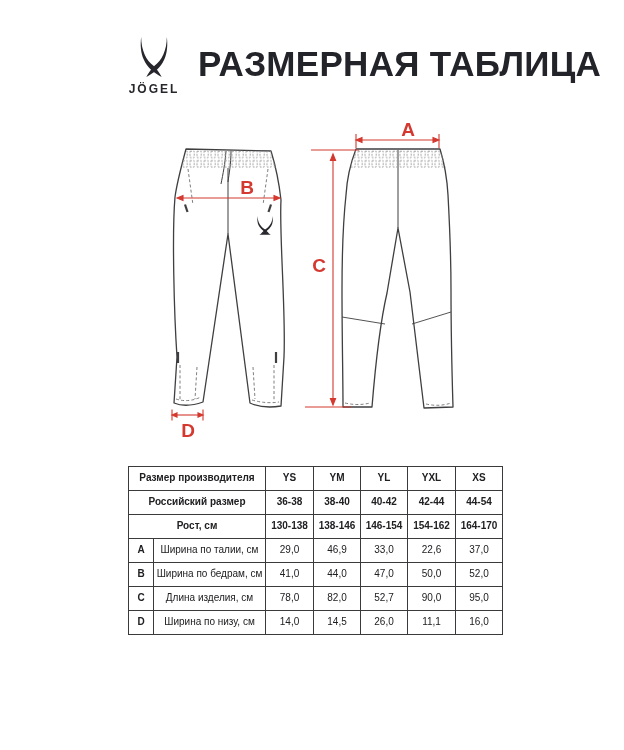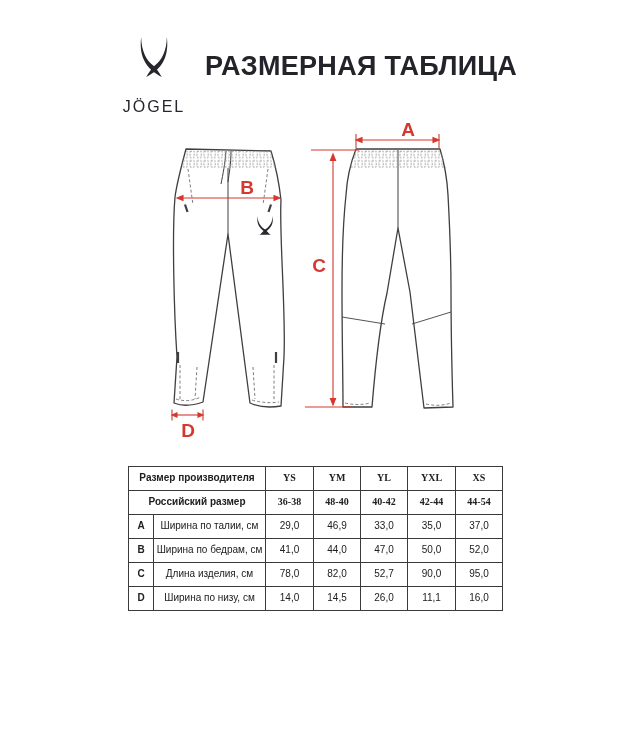--- a/index.html
+++ b/index.html
@@ -6,41 +6,41 @@
   body{
     width:624px;height:750px;background:#ffffff;position:relative;
     font-family:"Liberation Sans", sans-serif;color:#1f1f22;
     -webkit-font-smoothing:antialiased;
   }
   .page{position:absolute;inset:0;overflow:hidden;}
 
   
   .brand{position:absolute;left:116px;top:37px;width:76px;text-align:center;}
   .brand svg{display:block;margin:0 auto;}
-  .wordmark{font-weight:normal;font-size:16px;letter-spacing:2px;margin-top:20px;color:#26262c;}
+  .wordmark{font-weight:bold;font-size:12px;letter-spacing:2px;margin-top:4px;color:#26262c;}
   .title{
-    position:absolute;left:198px;top:44px;margin:7px;
-    font-size:27px;font-weight:bold;letter-spacing:.3px;color:#23232a;white-space:nowrap;
+    position:absolute;left:198px;top:44px;margin:0;
+    font-size:35px;font-weight:bold;letter-spacing:.3px;color:#23232a;white-space:nowrap;
   }
 
   
   .diagram{position:absolute;left:0;top:112px;}
   .dim-label{font-family:"Liberation Sans",sans-serif;font-size:19px;font-weight:bold;}
 
   
   table.size{
     position:absolute;left:128px;top:466px;width:374px;
     border-collapse:collapse;table-layout:fixed;color:#202023;
   }
   table.size td{
     border:1px solid #3a3a3c;height:23px;padding:0 2px;
     text-align:center;vertical-align:middle;font-size:10px;line-height:1.05;
   }
   td.hlbl{font-weight:bold;font-size:10.5px;}
-  td.szval{font-weight:bold;font-family:Liberation Serif, serif;}
+  td.szval{font-weight:bold;}
   td.letter{font-weight:bold;font-size:11px;}
   td.mlabel{text-align:left;padding-left:8px;}
 </style>
 </head>
 <body>
 
 <div class="page">
 
   <div class="brand">
     <svg width="28" height="41" viewBox="0 0 27 40">
@@ -192,32 +192,40 @@
         <td colspan="2" class="hlbl">Размер производителя</td>
         <td class="szval">YS</td>
         <td class="szval">YM</td>
         <td class="szval">YL</td>
         <td class="szval">YXL</td>
         <td class="szval">XS</td>
       </tr>
       <tr>
         <td colspan="2" class="hlbl">Российский размер</td>
         <td class="szval">36-38</td>
-        <td class="szval">48-40</td>
+        <td class="szval">38-40</td>
         <td class="szval">40-42</td>
         <td class="szval">42-44</td>
         <td class="szval">44-54</td>
+      </tr>
+      <tr>
+        <td colspan="2" class="hlbl">Рост, см</td>
+        <td class="szval">130-138</td>
+        <td class="szval">138-146</td>
+        <td class="szval">146-154</td>
+        <td class="szval">154-162</td>
+        <td class="szval">164-170</td>
       </tr>
       <tr>
         <td class="letter">A</td>
         <td class="mlabel">Ширина по талии, см</td>
         <td>29,0</td>
         <td>46,9</td>
         <td>33,0</td>
-        <td>35,0</td>
+        <td>22,6</td>
         <td>37,0</td>
       </tr>
       <tr>
         <td class="letter">B</td>
         <td class="mlabel">Ширина по бедрам, см</td>
         <td>41,0</td>
         <td>44,0</td>
         <td>47,0</td>
         <td>50,0</td>
         <td>52,0</td>

